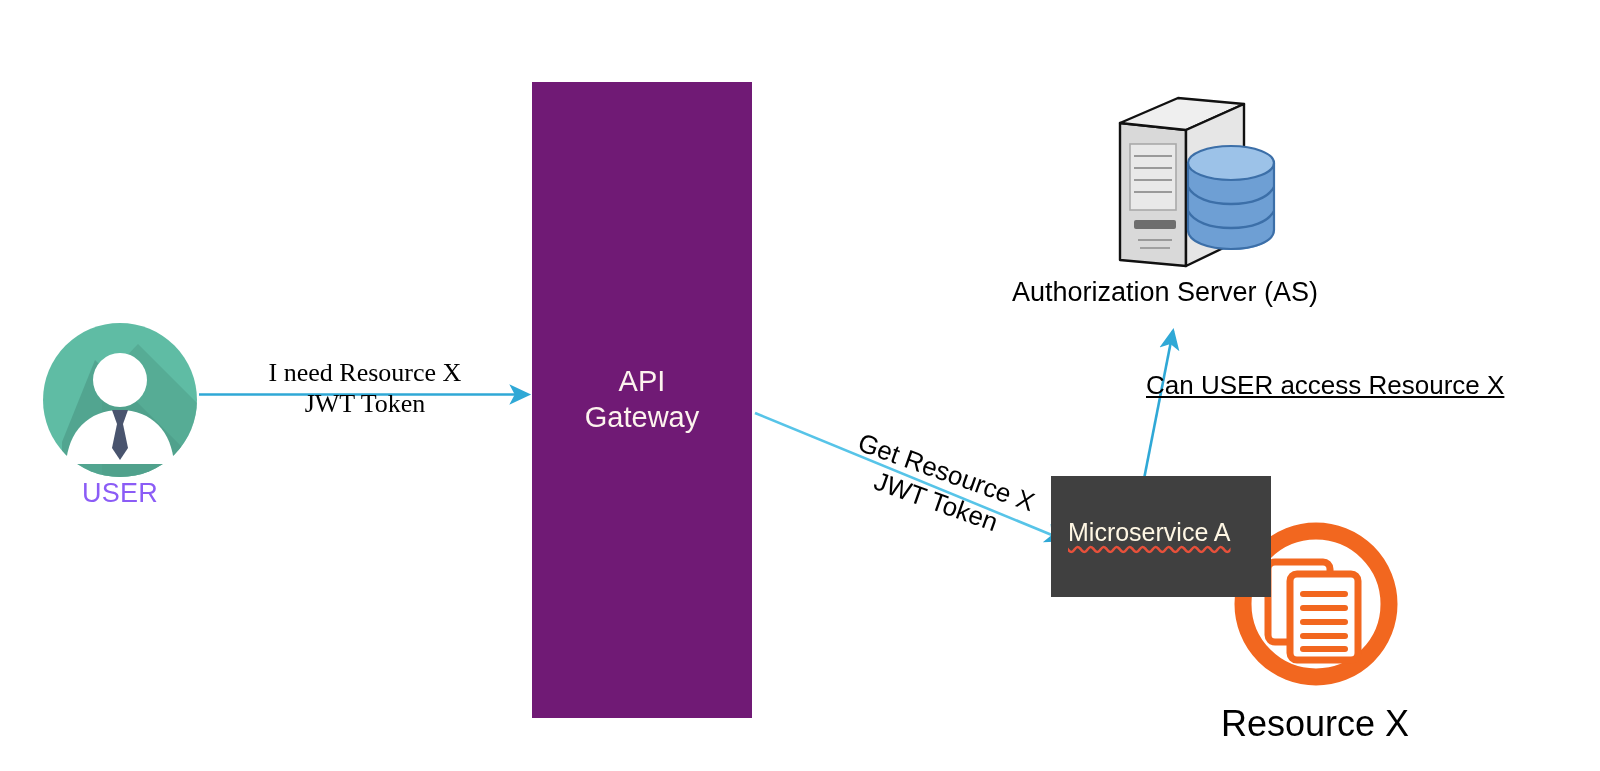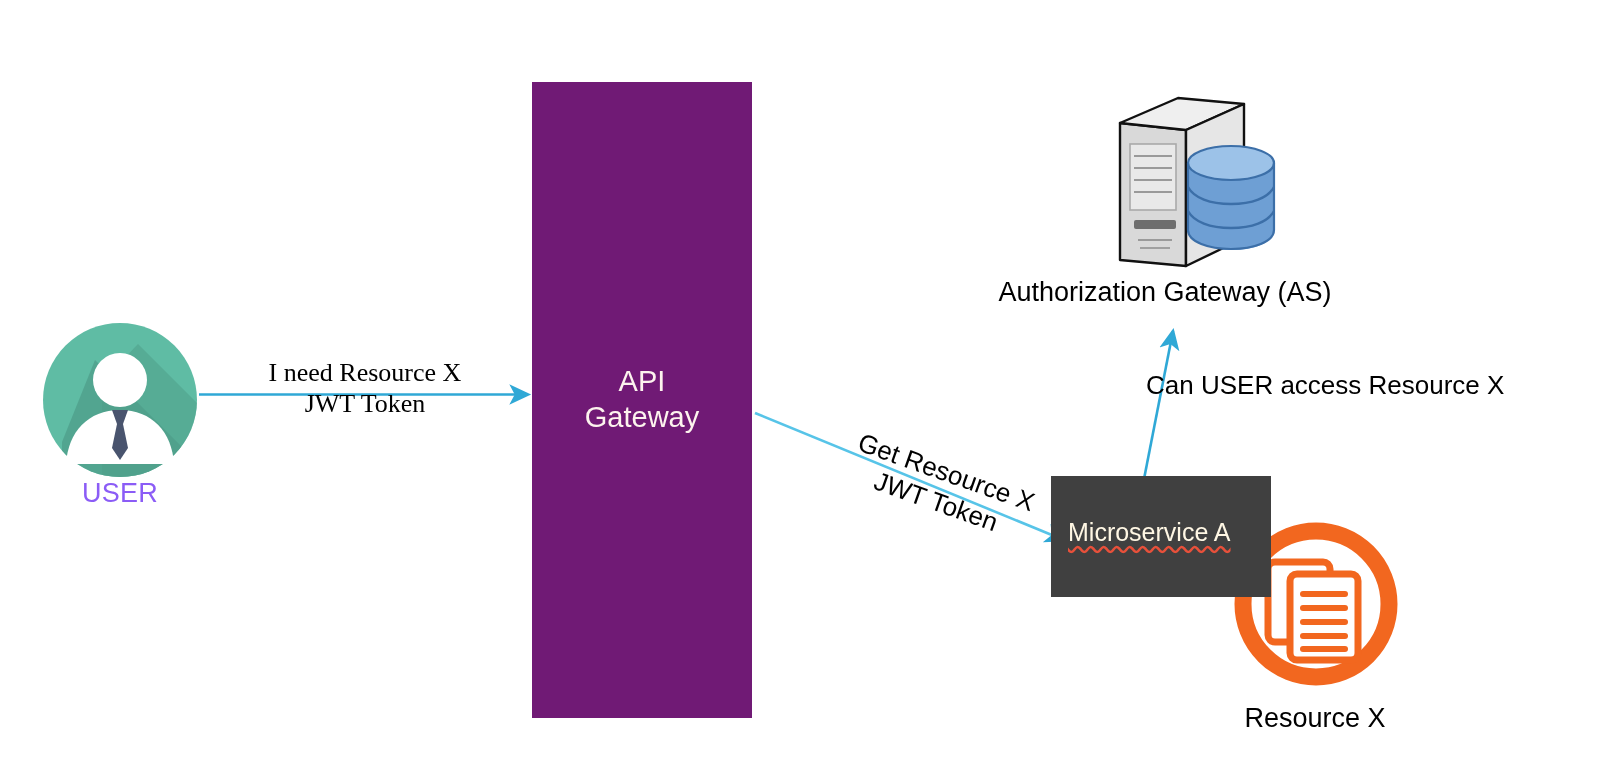--- a/index.html
+++ b/index.html
@@ -83,21 +83,21 @@
 
   
   #resource-icon {
     left: 1228px; top: 516px;
     width: 176px; height: 176px;
   }
   #resource-label {
     left: 1200px; top: 703px;
     width: 230px;
     text-align: center;
-    font-size: 27px;
+    font-size: 36px;
     color: #000000;
   }
 
   
   .arrow-label {
     font-size: 26px;
     color: #000000;
     white-space: nowrap;
     line-height: 1.18;
   }
@@ -111,20 +111,21 @@
   #edge2-label {
     left: 810px; top: 408px;
     width: 300px;
     transform: rotate(19.5deg);
     transform-origin: 0 0;
     text-align: center;
   }
   #edge3-label {
     left: 1146px; top: 370px;
     font-size: 26px;
+    text-decoration: underline;
   }
 
   
   #edges {
     left: 0; top: 0;
     width: 1600px; height: 771px;
     pointer-events: none;
   }
 </style>
 </head>
@@ -220,21 +221,21 @@
       <path d="M76 75 C76 86 98 93 119 93 C140 93 162 86 162 75 L162 99 C162 110 140 117 119 117
                C98 117 76 110 76 99 Z" fill="#5B8FC7" opacity="0.0"></path>
       <g fill="none" stroke="#3C6FA8" stroke-width="2.4">
         <path d="M76 99 C82 110 98 116 119 116 C140 116 156 110 162 99"></path>
         <path d="M76 123 C82 134 98 140 119 140 C140 140 156 134 162 123"></path>
       </g>
       <ellipse cx="119" cy="75" rx="43" ry="17" fill="none" stroke="#3C6FA8" stroke-width="2.2"></ellipse>
       <path d="M76 75 L76 142 C76 154 97 161 119 161 C141 161 162 154 162 142 L162 75" fill="none" stroke="#3C6FA8" stroke-width="2.2"></path>
     </g>
   </svg>
-  <div id="as-label" class="abs">Authorization Gateway (AS)</div>
+  <div id="as-label" class="abs">Authorization Server (AS)</div>
 
   <svg id="resource-icon" class="abs" viewBox="0 0 176 176" xmlns="http://www.w3.org/2000/svg">
     <circle cx="88" cy="88" r="73" fill="none" stroke="#F2671F" stroke-width="17"></circle>
 
     <rect x="40" y="46" width="62" height="80" rx="7" fill="#FFFFFF" stroke="#F2671F" stroke-width="7"></rect>
 
     <rect x="62" y="58" width="68" height="86" rx="7" fill="#FFFFFF" stroke="#F2671F" stroke-width="7"></rect>
     <g stroke="#F2671F" stroke-width="6" stroke-linecap="round">
       <line x1="75" y1="78" x2="117" y2="78"></line>
       <line x1="75" y1="92" x2="117" y2="92"></line>

